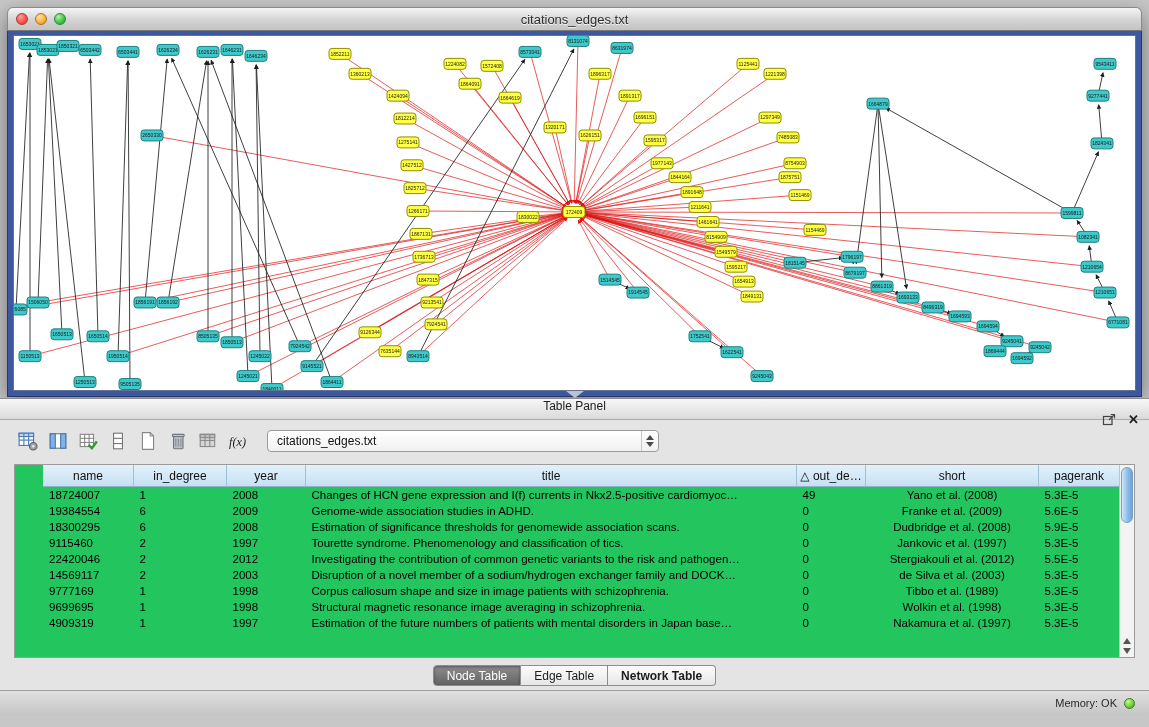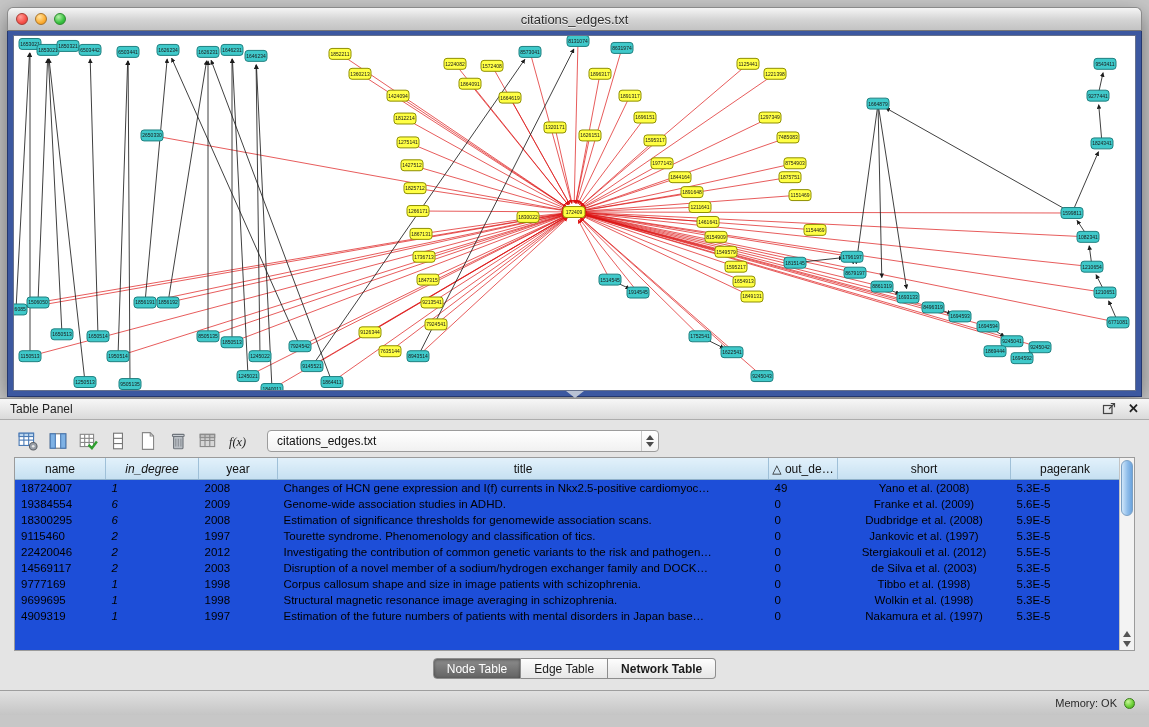--- a/index.html
+++ b/index.html
@@ -21,46 +21,46 @@
   .frame{height:356px;background:#3c58a0;border:1px solid #24376e;border-top:none;padding:4px 5px 5px 5px;box-sizing:content-box;}
   .graph-area{width:100%;height:100%;background:#ffffff;border:1px solid #66718c;box-sizing:border-box;overflow:hidden;}
   .graph-area svg{display:block;width:100%;height:100%;}
   .collapse-handle{position:absolute;left:50%;bottom:-6px;margin-left:-9px;width:0;height:0;
     border-left:9px solid transparent;border-right:9px solid transparent;border-top:7px solid #b9c2d4;}
 
   
   .table-panel{position:absolute;left:0;top:398px;width:1149px;height:304px;background:#e4e4e4;
     border-top:1px solid #909090;box-sizing:border-box;}
   .panel-header{height:20px;background:linear-gradient(#f7f7f7,#dadada);border-bottom:1px solid #adadad;
-    display:flex;align-items:center;padding:0 10px;}
+    display:flex;align-items:center;padding:0 10px;flex-direction:column;}
   .ptitle{font-size:12px;color:#222;}
   .pbtns{margin-left:auto;display:flex;align-items:center;gap:12px;}
   .float-btn svg{width:14px;height:14px;display:block;}
   .close-btn{font-size:13px;font-weight:bold;color:#222;line-height:14px;cursor:default;}
   .panel-body{padding:5px 14px 0 14px;}
   .toolbar{display:flex;align-items:center;height:32px;}
   .tool-btns{display:flex;align-items:center;gap:3px;}
   .tool-btn{width:27px;height:26px;border:none;background:transparent;padding:2px;display:flex;align-items:center;justify-content:center;}
   .tool-btn svg{width:20px;height:20px;display:block;}
   .combo{margin-left:16px;width:392px;height:22px;border:1px solid #9c9c9c;border-radius:4px;
     background:linear-gradient(#ffffff,#f1f1f1);display:flex;align-items:center;padding-left:9px;box-sizing:border-box;
     font-size:12px;color:#111;position:relative;}
   .stepper{margin-left:auto;width:16px;height:100%;display:flex;flex-direction:column;align-items:center;justify-content:center;gap:2px;
     border-left:1px solid #c9c9c9;}
   .stepper .up{width:0;height:0;border-left:4px solid transparent;border-right:4px solid transparent;border-bottom:5px solid #4b4b4b;}
   .stepper .dn{width:0;height:0;border-left:4px solid transparent;border-right:4px solid transparent;border-top:5px solid #4b4b4b;}
 
-  .twrap{position:relative;margin-top:0;border:1px solid #9b9b9b;background:#1d4ed8;height:192px;overflow:hidden;}
+  .twrap{position:relative;margin-top:7px;border:1px solid #9b9b9b;background:#22c55e;height:192px;overflow:hidden;padding-left:28px;}
   table.dtable{border-collapse:collapse;table-layout:fixed;width:calc(100% - 15px);}
   .dtable th{height:19px;background:linear-gradient(#e2f1fb,#c6e0f1);border-right:1px solid #9fc0d8;
     border-bottom:1px solid #8fb0c8;font-size:12px;font-weight:normal;color:#111;overflow:hidden;white-space:nowrap;}
   .dtable th:last-child{border-right:none;}
   .dtable td{height:16px;font-size:11.5px;color:#000;padding:0 6px;white-space:nowrap;overflow:hidden;}
   .dtable th:nth-child(1),.dtable td:nth-child(1){width:88px;}
-  .dtable th:nth-child(2),.dtable td:nth-child(2){width:90px;font-style:italic;}
+  .dtable th:nth-child(2),.dtable td:nth-child(2){width:90px;}
   .dtable th:nth-child(3),.dtable td:nth-child(3){width:76px;}
   .dtable th:nth-child(4),.dtable td:nth-child(4){width:488px;}
   .dtable th:nth-child(5),.dtable td:nth-child(5){width:66px;}
   .dtable th:nth-child(6),.dtable td:nth-child(6){width:170px;}
   .dtable td.c-center{text-align:center;}
   .vscroll{position:absolute;right:0;top:0;bottom:0;width:15px;background:#f3f3f3;border-left:1px solid #c3c3c3;box-sizing:border-box;}
   .vscroll .thumb{position:absolute;left:1px;top:2px;width:12px;height:56px;border-radius:7px;
     background:linear-gradient(90deg,#cfe6fa,#8fbdea 55%,#6ba3dd);border:1px solid #7aa0c4;box-sizing:border-box;}
   .sarrows{position:absolute;bottom:3px;left:0;width:100%;display:flex;flex-direction:column;align-items:center;gap:4px;}
   .sa-up{width:0;height:0;border-left:4px solid transparent;border-right:4px solid transparent;border-bottom:6px solid #555;}
@@ -816,21 +816,21 @@
                 <td>0</td>
                 <td class="c-center">de Silva et al. (2003)</td>
                 <td>5.3E-5</td>
               </tr>
               <tr>
                 <td>9777169</td>
                 <td>1</td>
                 <td>1998</td>
                 <td>Corpus callosum shape and size in image patients with schizophrenia.</td>
                 <td>0</td>
-                <td class="c-center">Tibbo et al. (1998)</td>
+                <td class="c-center">Tibbo et al. (1989)</td>
                 <td>5.3E-5</td>
               </tr>
               <tr>
                 <td>9699695</td>
                 <td>1</td>
                 <td>1998</td>
                 <td>Structural magnetic resonance image averaging in schizophrenia.</td>
                 <td>0</td>
                 <td class="c-center">Wolkin et al. (1998)</td>
                 <td>5.3E-5</td>

